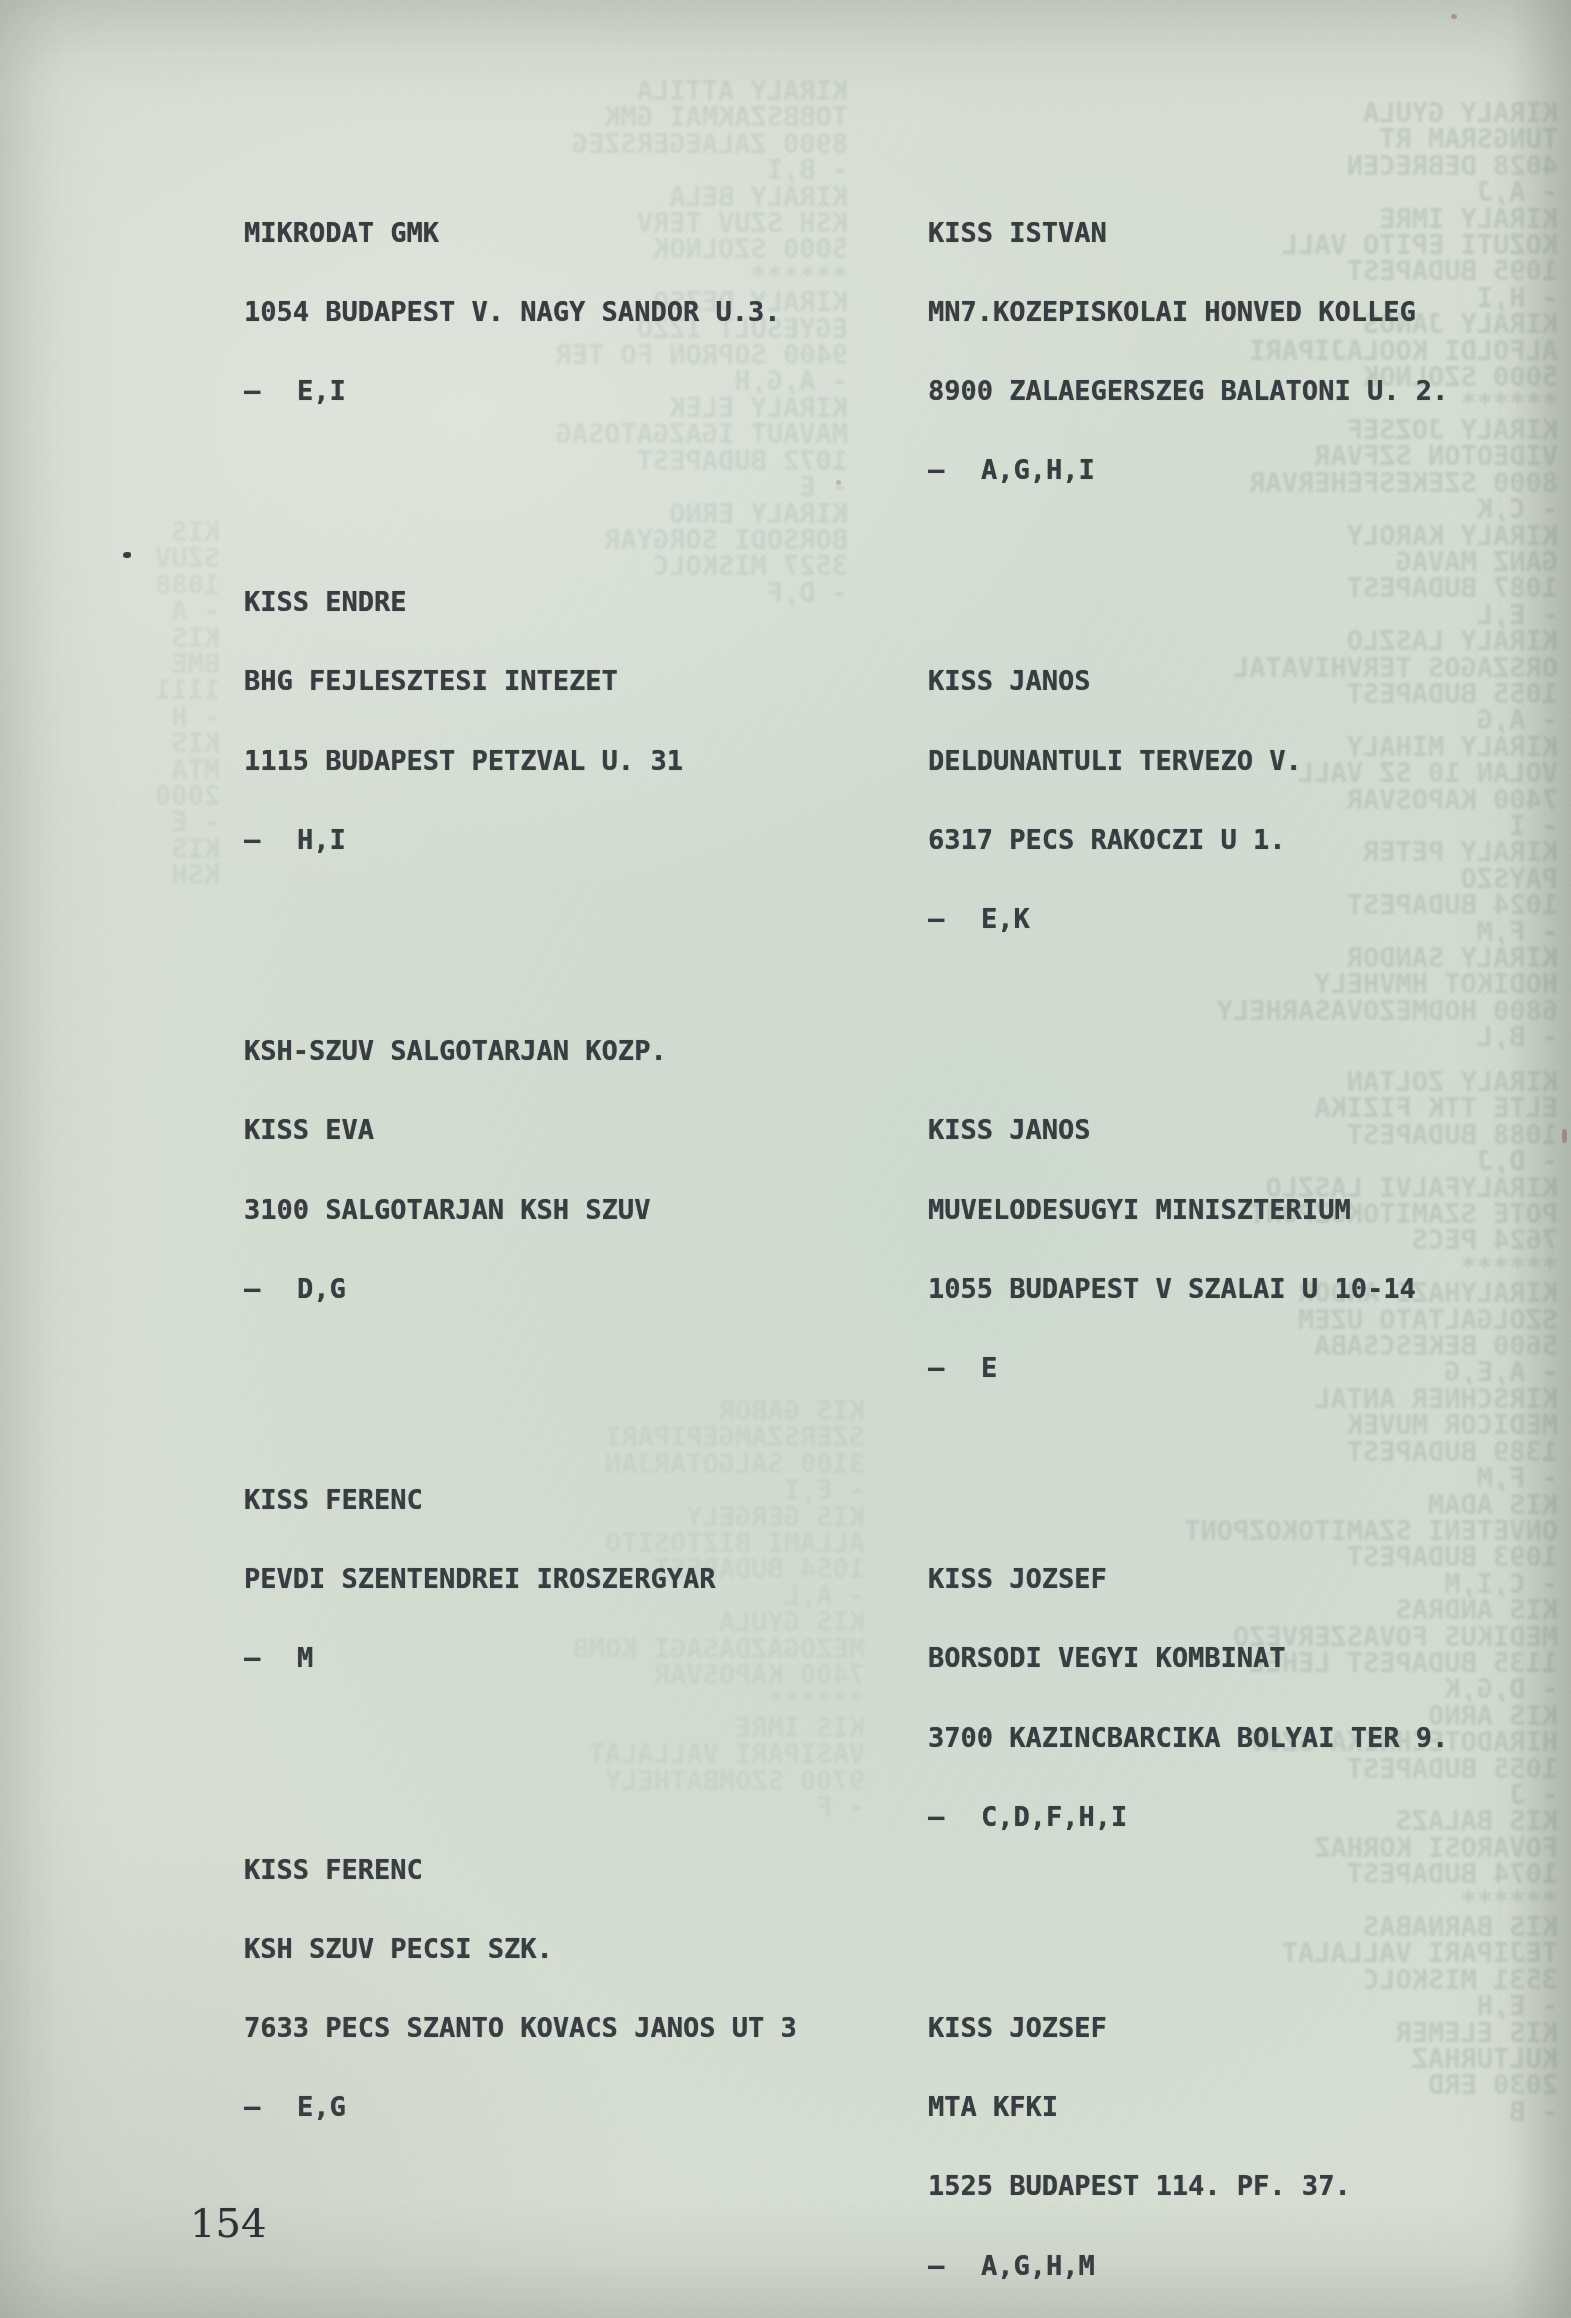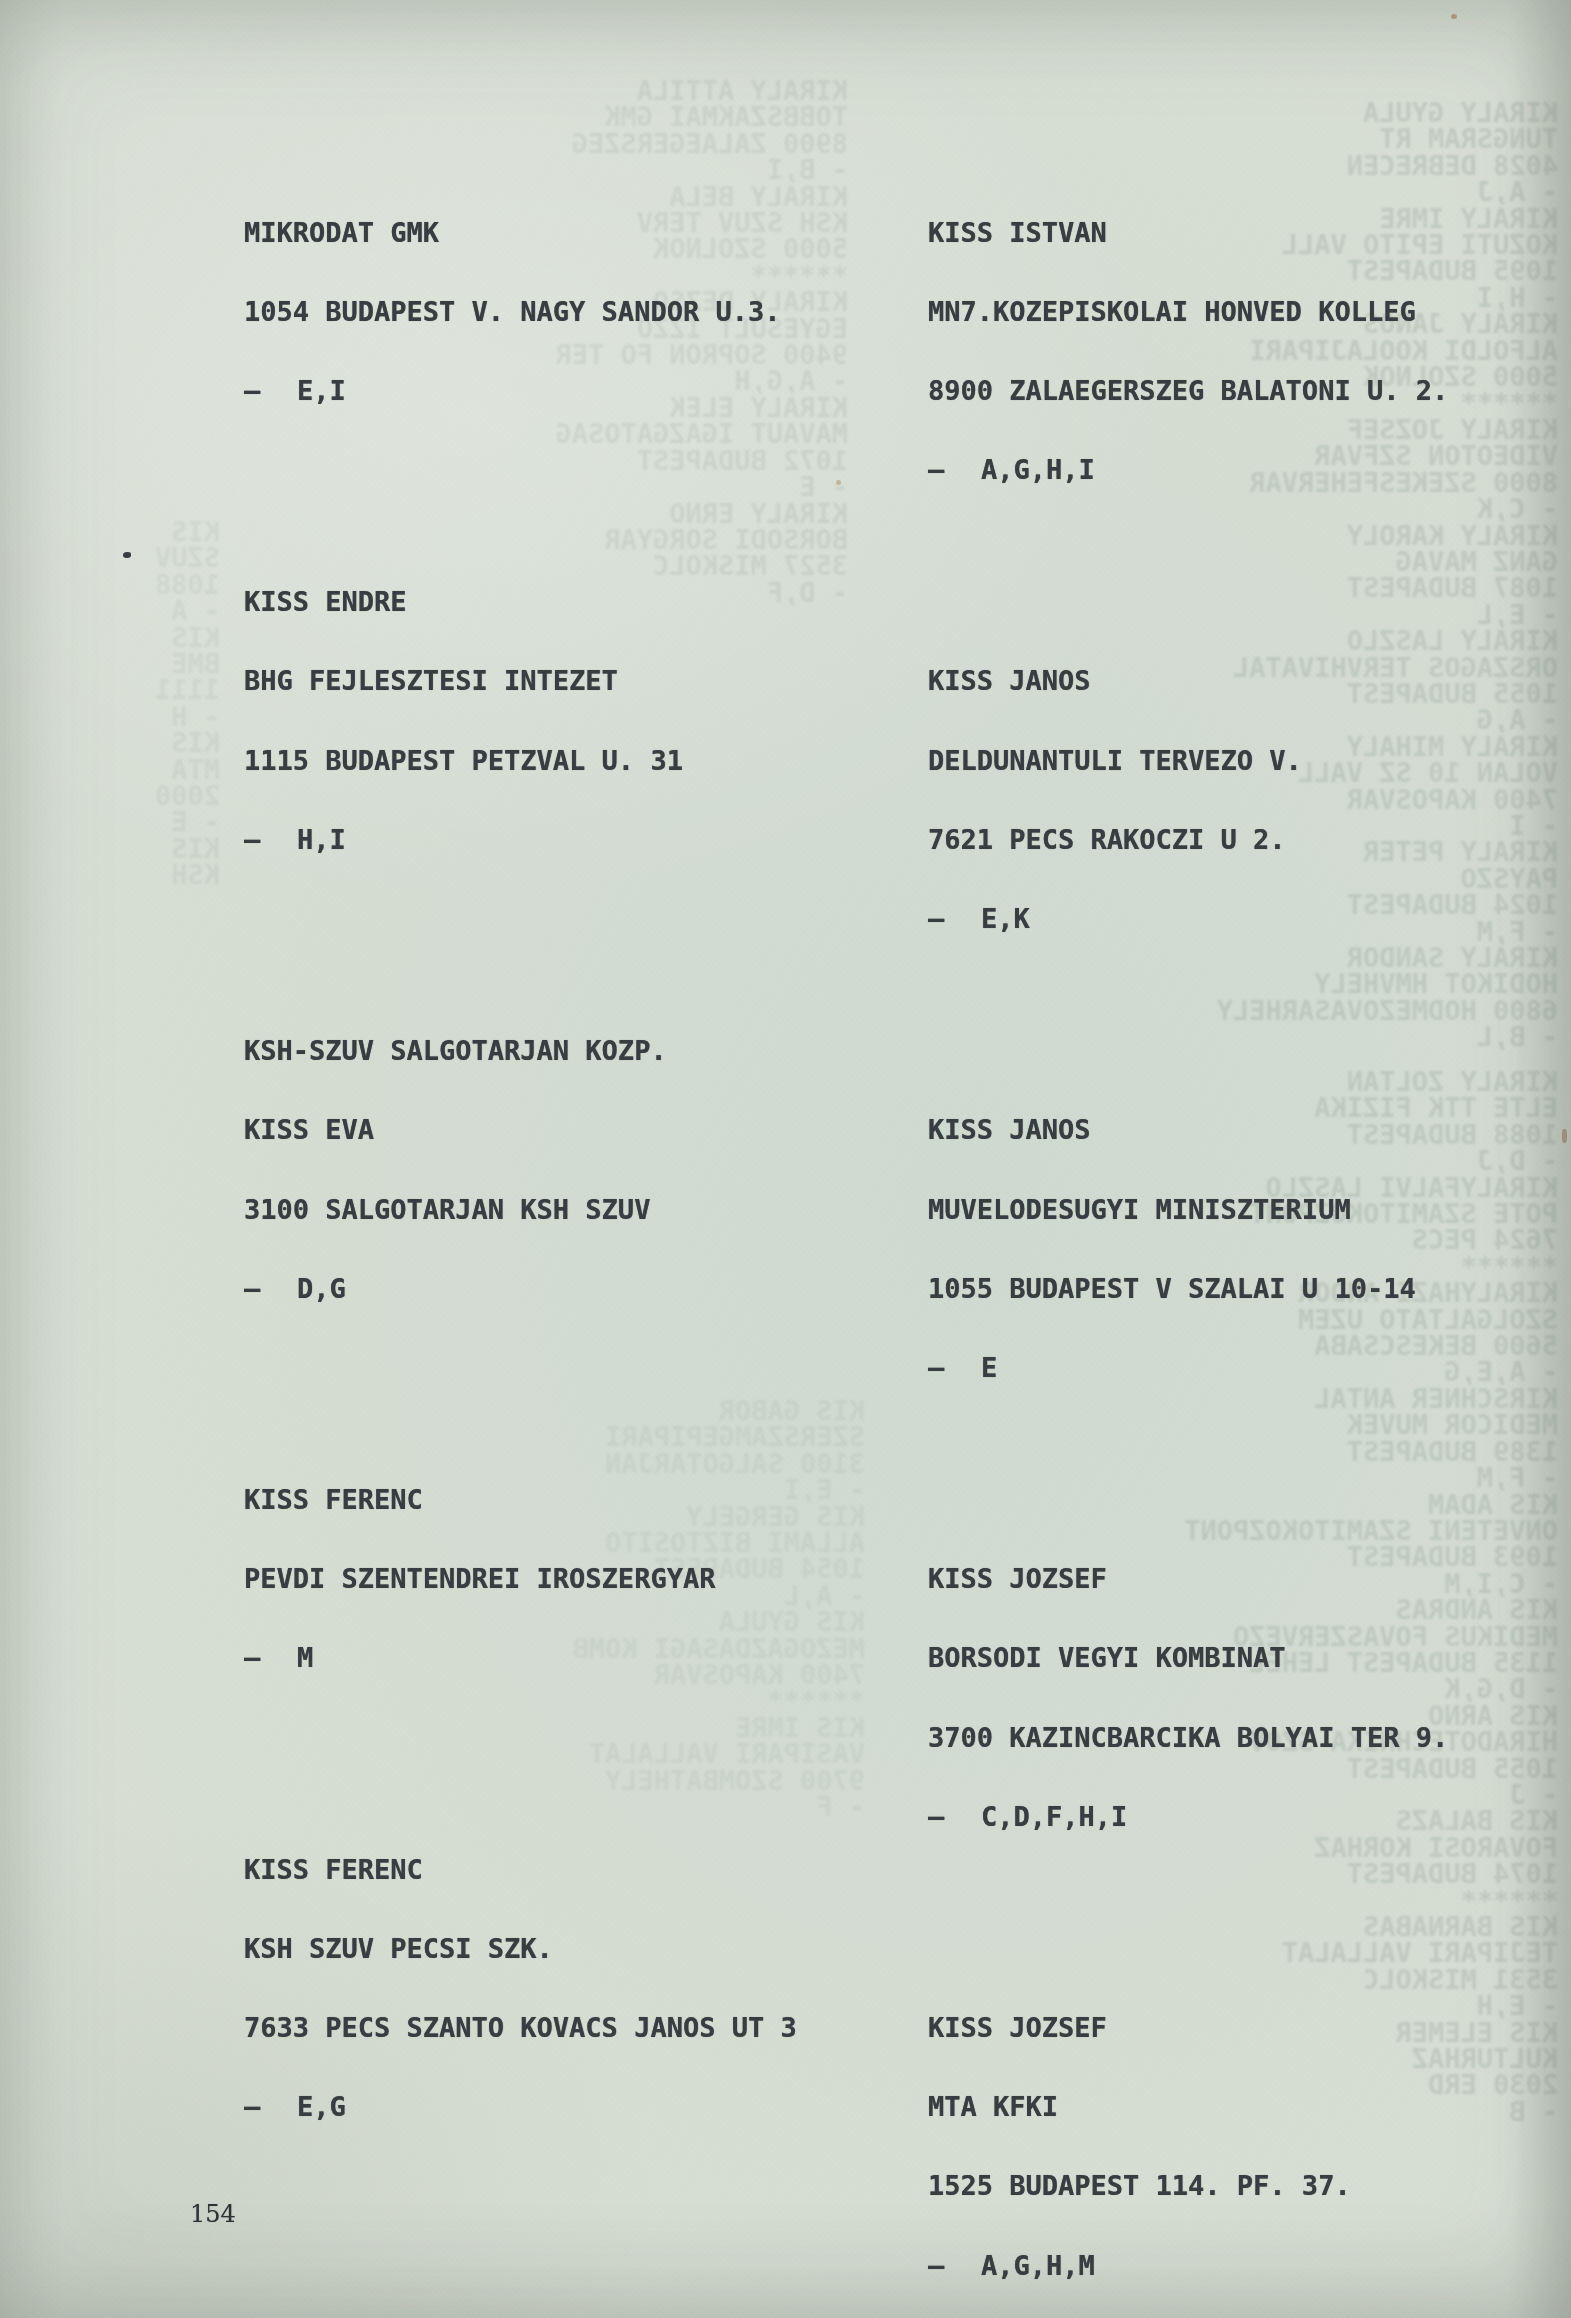--- a/index.html
+++ b/index.html
@@ -53,21 +53,21 @@
   }
   .g0{left:475px;top:78px;opacity:.10;}
   .g1{left:1185px;top:100px;opacity:.15;}
   .g2{left:1185px;top:1069px;opacity:.15;}
   .g3{left:17px;top:519px;width:203px;opacity:.08;}
   .g4{left:492px;top:1398px;opacity:.07;}
   
   .pageno{
     position:absolute;left:190px;top:2200px;
     font-family:"DejaVu Serif",serif;
-    font-size:24px;color:#2e3337;
+    font-size:40px;color:#2e3337;
     text-shadow:0 0 0.8px rgba(46,51,55,.5);
   }
   
   .speck{position:absolute;pointer-events:none;}
   .speck-dark{left:123px;top:552px;width:7.6px;height:6px;background:#3a3e41;border-radius:60% 40% 50% 50%;}
   .speck-rust1{left:1451px;top:13.6px;width:6px;height:5.1px;background:#a06a4a;border-radius:50%;opacity:.55;}
   .speck-rust2{left:1562px;top:1129px;width:5.1px;height:13.6px;background:#96604a;border-radius:40%;opacity:.5;}
   .speck-rust3{left:836px;top:480px;width:5.1px;height:5.1px;background:#a8825c;border-radius:50%;opacity:.45;}
 </style>
 </head>
@@ -269,21 +269,21 @@
   <div class="entry">
     <div class="line name-line"><span class="dr"></span><span class="pname">KISS ISTVAN</span></div>
     <div class="line org">MN7.KOZEPISKOLAI HONVED KOLLEG</div>
     <div class="line addr">8900 ZALAEGERSZEG BALATONI U. 2.</div>
     <div class="line codes-line"><span class="dash">–</span><span class="codes">A,G,H,I</span><span class="extra"></span></div>
   </div>
 
   <div class="entry">
     <div class="line name-line"><span class="dr"></span><span class="pname">KISS JANOS</span></div>
     <div class="line org">DELDUNANTULI TERVEZO V.</div>
-    <div class="line addr">7621 PECS RAKOCZI U 2.</div>
+    <div class="line addr">6317 PECS RAKOCZI U 1.</div>
     <div class="line codes-line"><span class="dash">–</span><span class="codes">E,K</span><span class="extra"></span></div>
   </div>
 
   <div class="entry">
     <div class="line name-line"><span class="dr"></span><span class="pname">KISS JANOS</span></div>
     <div class="line org">MUVELODESUGYI MINISZTERIUM</div>
     <div class="line addr">1055 BUDAPEST V SZALAI U 10-14</div>
     <div class="line codes-line"><span class="dash">–</span><span class="codes">E</span><span class="extra"></span></div>
   </div>
 

